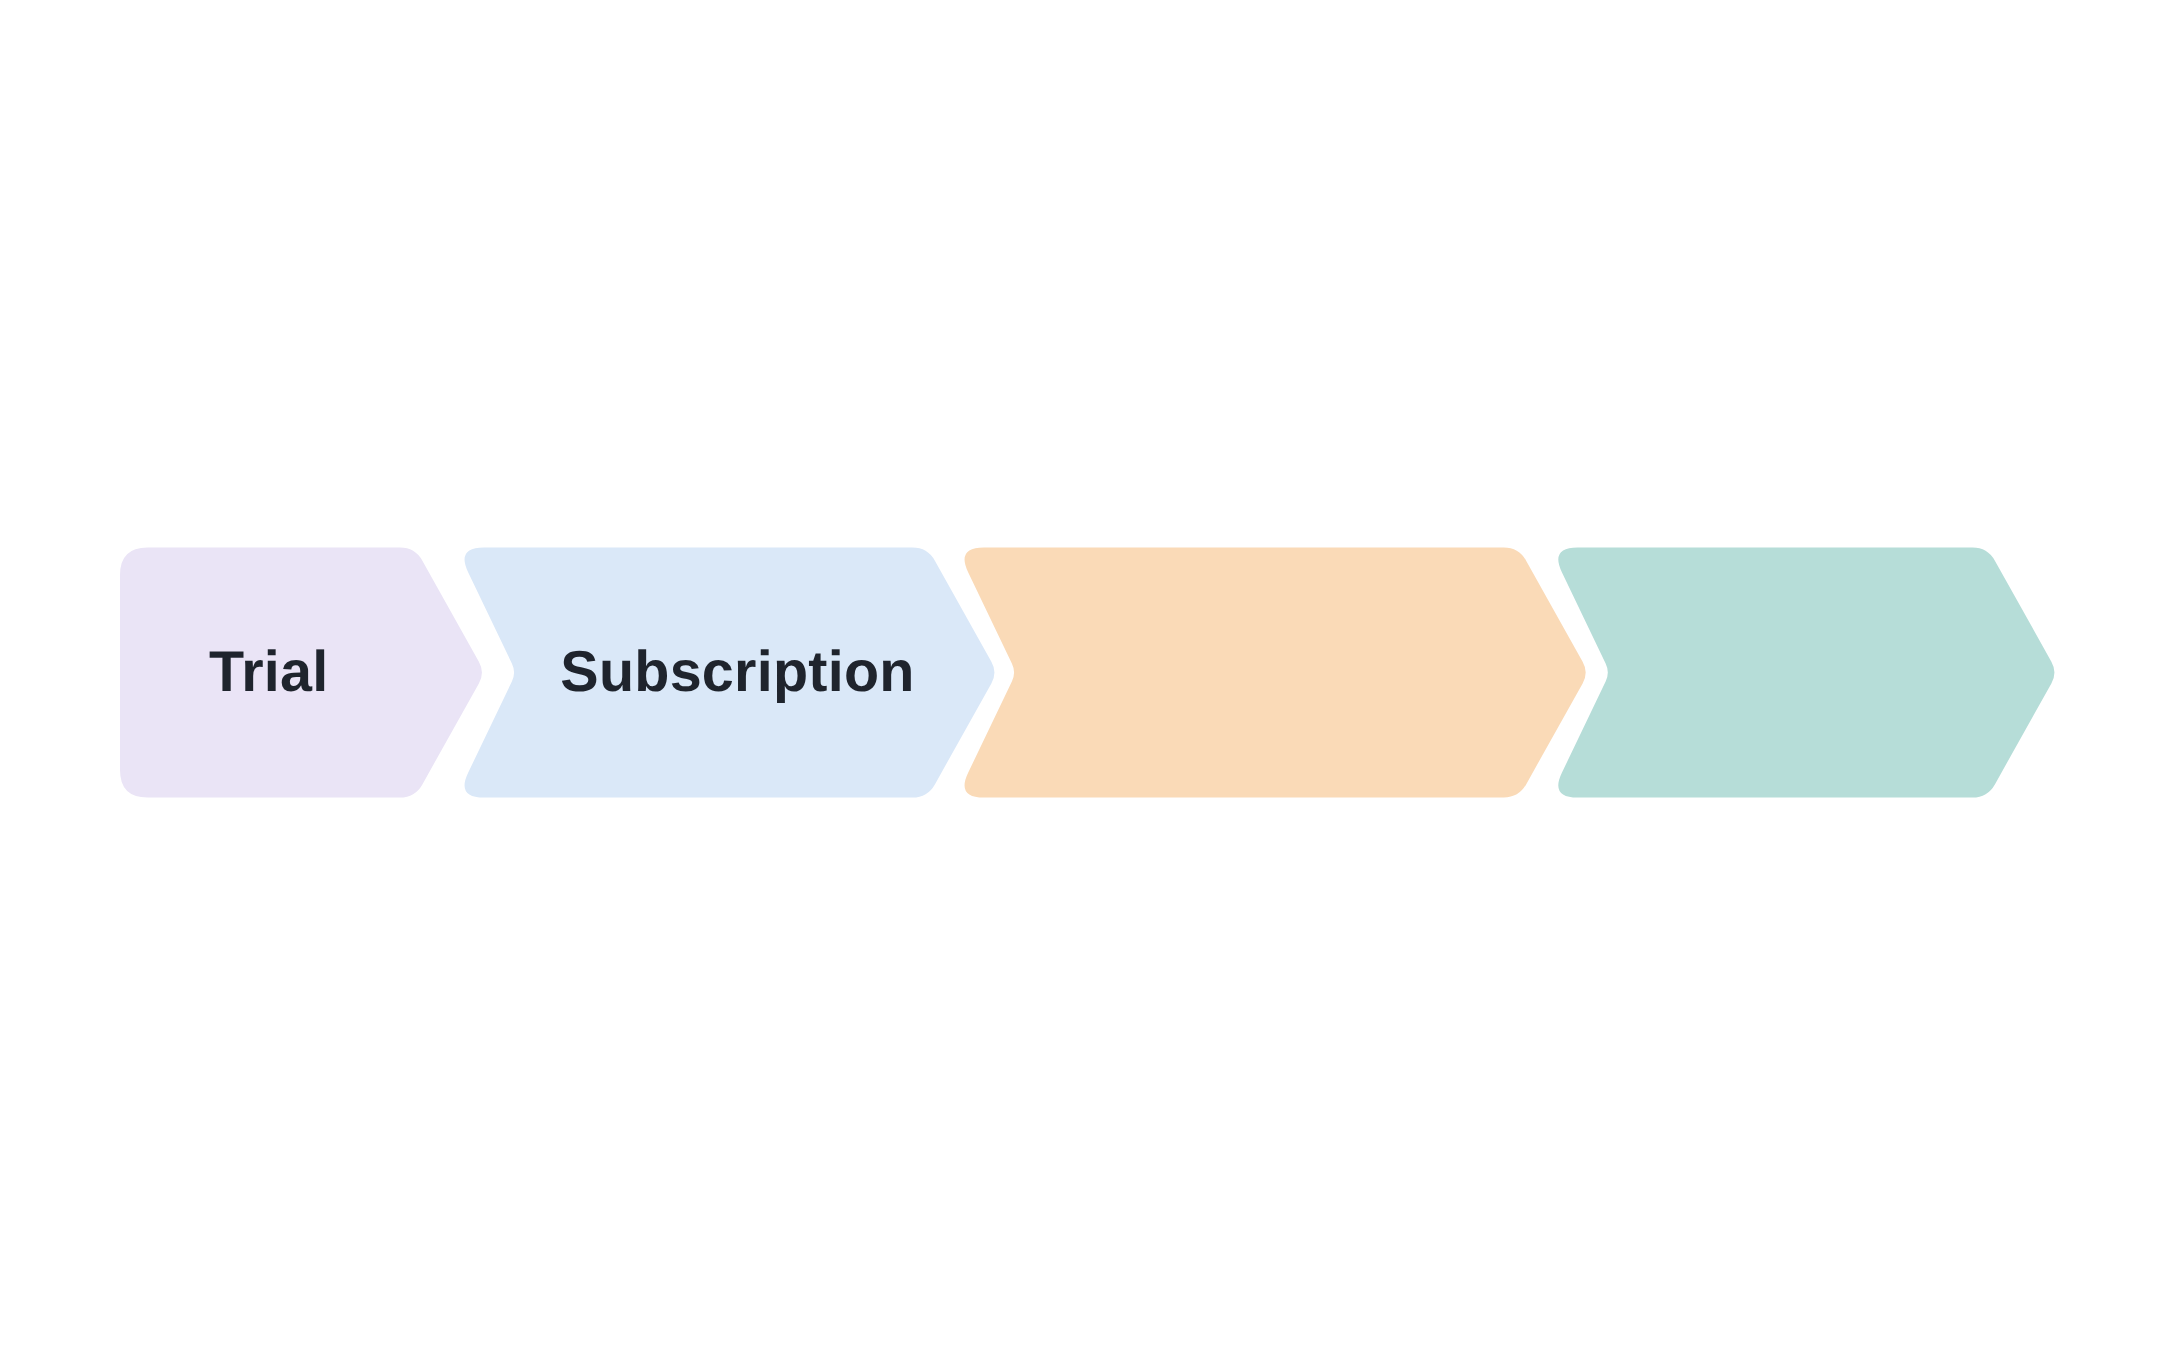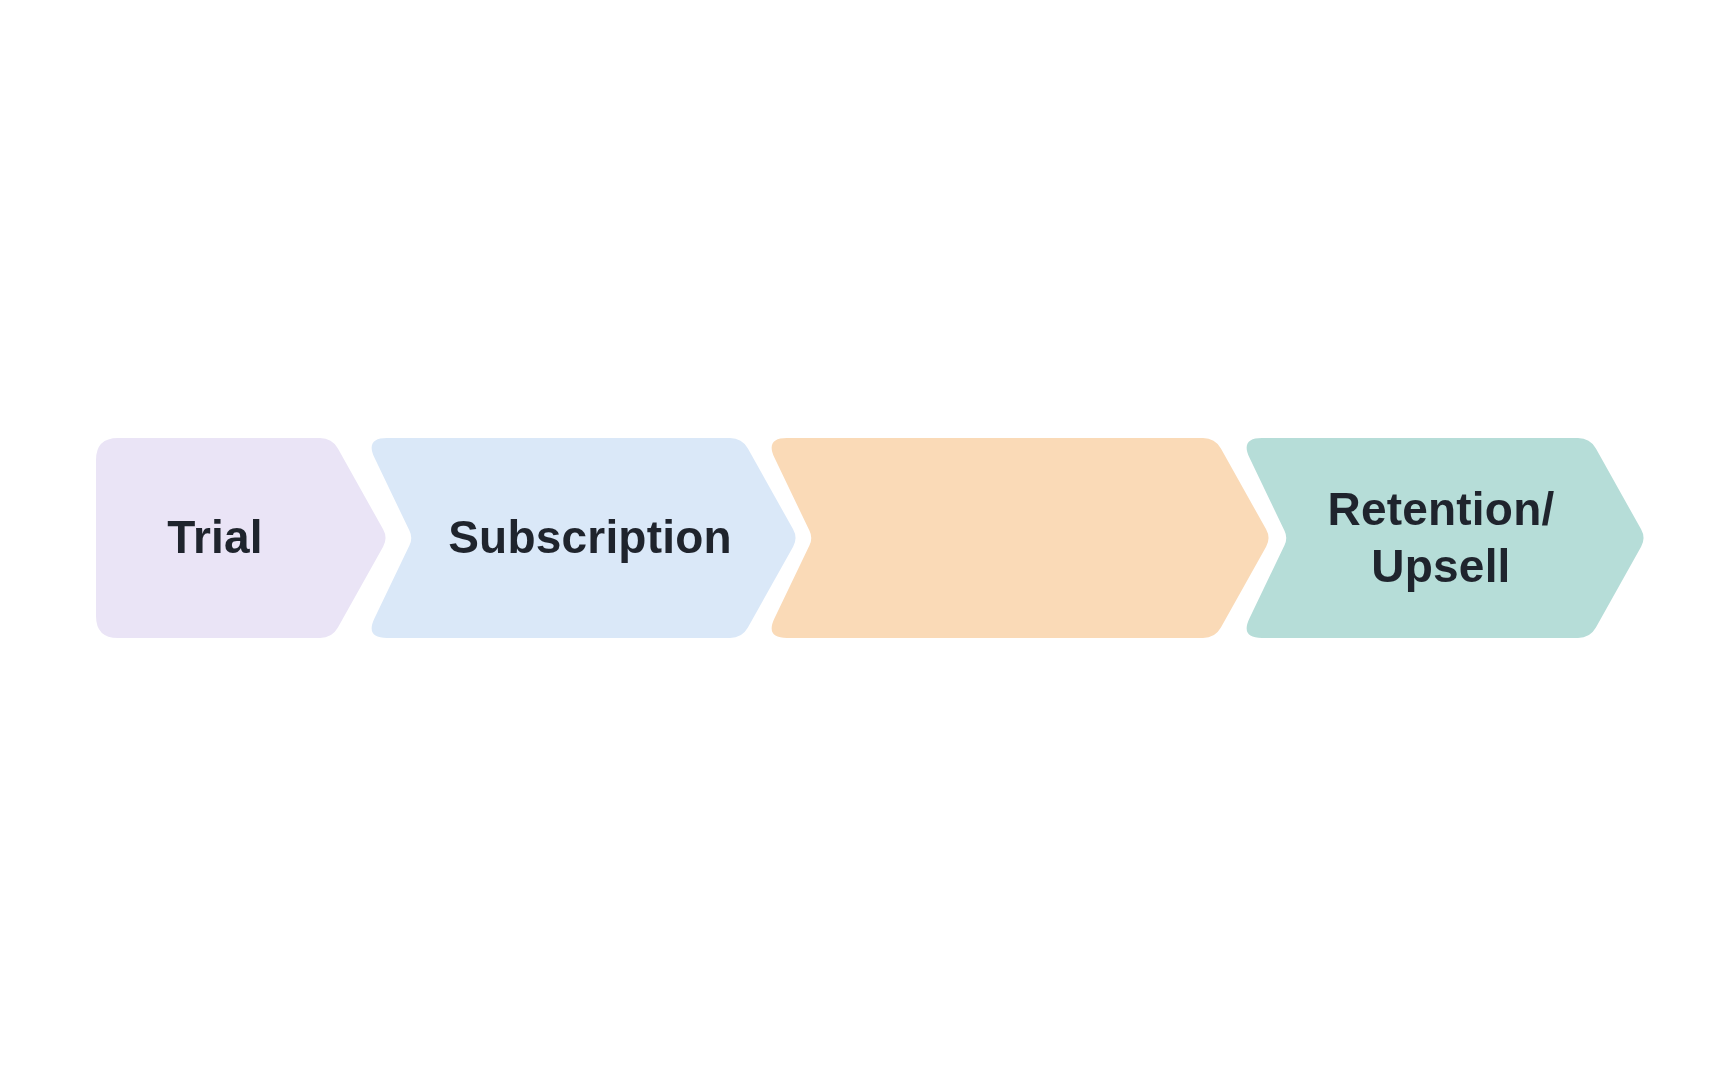--- a/index.html
+++ b/index.html
@@ -51,16 +51,14 @@
 
   <svg class="flow-svg" viewBox="0 0 1728 1080" xmlns="http://www.w3.org/2000/svg">
     <path fill="#EAE4F6" d="M96.0 460.0 Q96 438 118.0 438.0 L320.0 438.0 Q332 438 337.9 448.5 L383.1 529.3 Q388 538 383.1 546.7 L337.9 627.5 Q332 638 320.0 638.0 L118.0 638.0 Q96 638 96.0 616.0 Z"></path>
     <path fill="#DAE8F8" d="M374.5 457.8 Q365 438 387.0 438.0 L730.0 438.0 Q742 438 747.9 448.5 L793.1 529.3 Q798 538 793.1 546.7 L747.9 627.5 Q742 638 730.0 638.0 L387.0 638.0 Q365 638 374.5 618.2 L409.5 545.2 Q413 538 409.5 530.8 Z"></path>
     <path fill="#FADAB7" d="M774.5 457.8 Q765 438 787.0 438.0 L1203.0 438.0 Q1215 438 1220.9 448.5 L1266.1 529.3 Q1271 538 1266.1 546.7 L1220.9 627.5 Q1215 638 1203.0 638.0 L787.0 638.0 Q765 638 774.5 618.2 L809.5 545.2 Q813 538 809.5 530.8 Z"></path>
     <path fill="#B6DDD8" d="M1249.5 457.8 Q1240 438 1262.0 438.0 L1578.0 438.0 Q1590 438 1595.9 448.5 L1641.1 529.3 Q1646 538 1641.1 546.7 L1595.9 627.5 Q1590 638 1578.0 638.0 L1262.0 638.0 Q1240 638 1249.5 618.2 L1284.5 545.2 Q1288 538 1284.5 530.8 Z"></path>
   </svg>
 
   <div class="step-label l0">Trial</div>
   <div class="step-label l1">Subscription</div>
-  <div class="step-label l3">Retention/
-Upsell</div>
 
 </div>
 
 </body></html>

